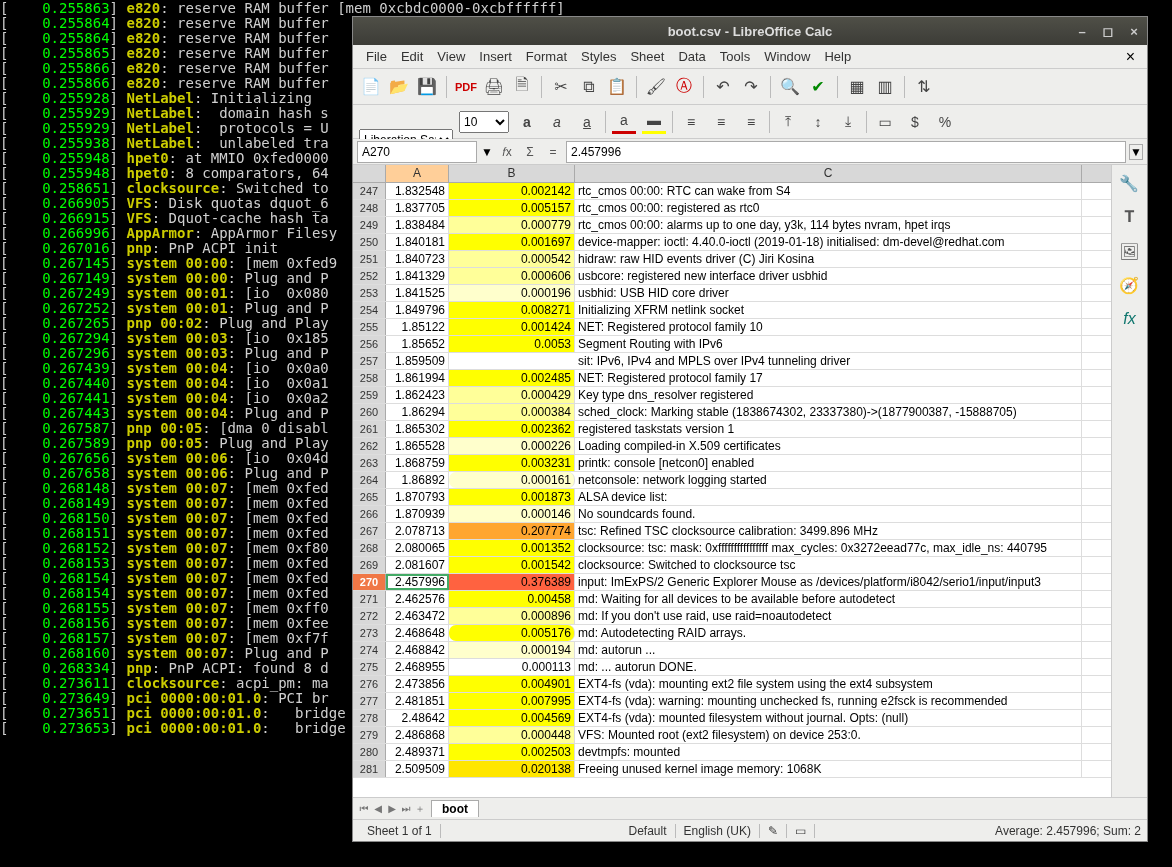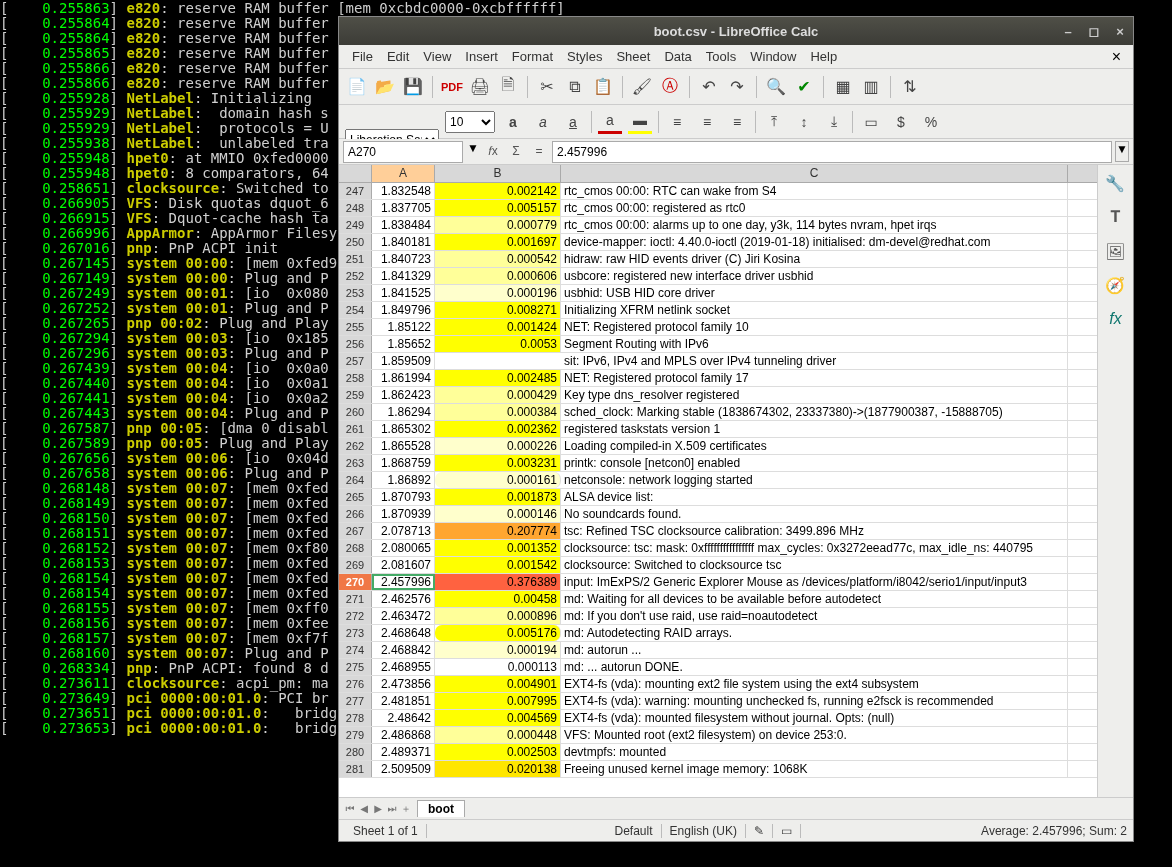--- a/index.html
+++ b/index.html
@@ -5,36 +5,36 @@
 * { margin: 0; padding: 0; box-sizing: border-box; }
 body { font-family: "Liberation Sans", Arial, sans-serif; font-size: 12px; background: #000; overflow: hidden; width: 1172px; height: 867px; position: relative; }
 
 .terminal { position: absolute; top: 0; left: 0; width: 1172px; height: 867px; background: #000; font-family: "DejaVu Sans Mono", monospace; font-size: 14px; line-height: 16px; color: #d0d0d0; padding: 0; white-space: pre; }
 .terminal .line { height: 15px; }
 .term-bracket { color: #d0d0d0; }
 .term-time { color: #00ff00; }
 .term-tag { color: #cccc00; font-weight: bold; }
 .term-msg { color: #d0d0d0; }
 
-.window { position: absolute; top: 16px; left: 338px; width: 796px; height: 826px; background: #f0f0ee; border: 1px solid #888; box-shadow: 2px 2px 8px rgba(0,0,0,0.5); display: flex; flex-direction: column; }
+.window { position: absolute; top: 16px; left: 352px; width: 796px; height: 826px; background: #f0f0ee; border: 1px solid #888; box-shadow: 2px 2px 8px rgba(0,0,0,0.5); display: flex; flex-direction: column; }
 .titlebar { background: linear-gradient(#4f4f47,#3c3c37); height: 28px; color: #ddd; display: flex; align-items: center; justify-content: center; position: relative; font-weight: bold; flex-shrink: 0; font-size: 13px; }
 .titlebar .controls { position: absolute; right: 4px; display: flex; gap: 8px; }
 .titlebar .ctrl { width: 18px; height: 18px; display: flex; align-items: center; justify-content: center; color: #ccc; font-weight: bold; cursor: pointer; }
 .menubar { background: #eeeeec; height: 24px; display: flex; align-items: center; padding: 0 6px; border-bottom: 1px solid #ccc; flex-shrink: 0; }
 .menubar .menu-item { padding: 2px 7px; cursor: pointer; color: #333; font-size: 13px; }
 .toolbar { background: #eeeeec; height: 36px; display: flex; align-items: center; padding: 0 6px; gap: 4px; border-bottom: 1px solid #ccc; flex-shrink: 0; }
 .toolbar .tb { width: 24px; height: 24px; display: flex; align-items: center; justify-content: center; cursor: pointer; color: #444; font-size: 16px; }
 .toolbar .sep { width: 1px; height: 22px; background: #bbb; margin: 0 3px; }
 .formatbar { background: #eeeeec; height: 34px; display: flex; align-items: center; padding: 0 6px; gap: 6px; border-bottom: 1px solid #ccc; flex-shrink: 0; }
 .formatbar select { height: 22px; font-size: 12px; }
 .font-sel { width: 94px; margin-top: 36px; }
 .size-sel { width: 50px; }
 .formatbar .fb { width: 24px; height: 24px; display: flex; align-items: center; justify-content: center; cursor: pointer; color: #444; font-size: 14px; }
 
-.formulabar { background: #eeeeec; height: 26px; display: flex; padding: 2px 4px; gap: 3px; border-bottom: 1px solid #ccc; flex-shrink: 0; }
+.formulabar { background: #eeeeec; height: 26px; display: flex; align-items: center; padding: 2px 4px; gap: 3px; border-bottom: 1px solid #ccc; flex-shrink: 0; }
 .cellref { width: 120px; height: 22px; border: 1px solid #aaa; background: #fff; padding: 0 4px; font-size: 12px; }
 .formulabar .fbtn { width: 20px; height: 20px; display: flex; align-items: center; justify-content: center; cursor: pointer; color: #555; }
 .formula-input { flex: 1; height: 22px; border: 1px solid #aaa; background: #fff; padding: 0 4px; font-size: 12px; }
 
 .sheet-area { flex: 1; display: flex; overflow: hidden; }
 .sheet { flex: 1; display: flex; flex-direction: column; background: #fff; overflow: hidden; }
 .col-headers { display: flex; background: #d8d8d8; height: 18px; border-bottom: 1px solid #aaa; flex-shrink: 0; }
 .corner { width: 33px; background: #d8d8d8; border-right: 1px solid #aaa; flex-shrink: 0; }
 .col-h { text-align: center; border-right: 1px solid #aaa; font-size: 12px; color: #333; line-height: 17px; flex-shrink: 0; }
 .col-A { width: 63px; background: #ffcf99; }

